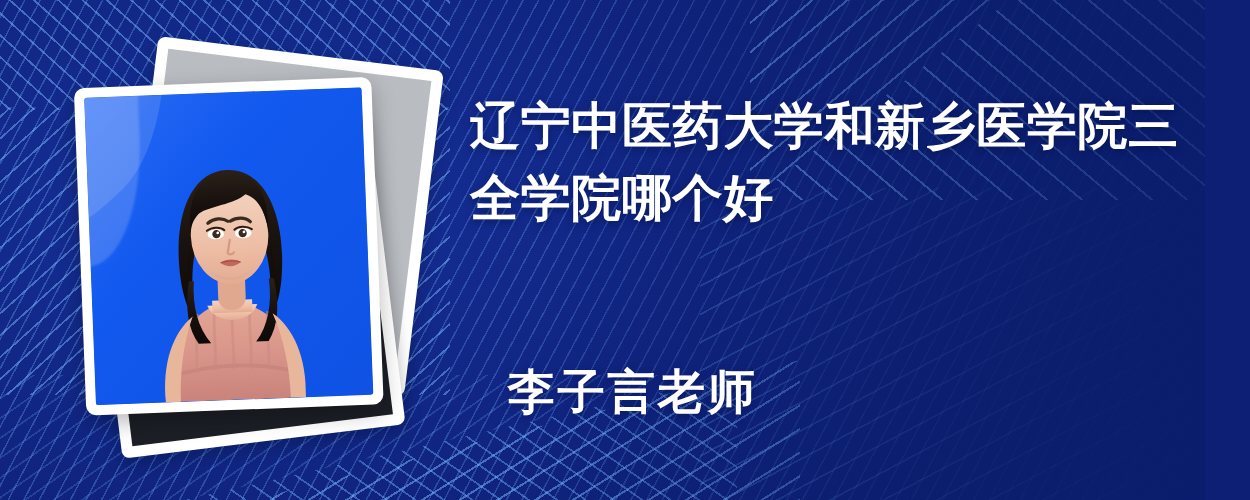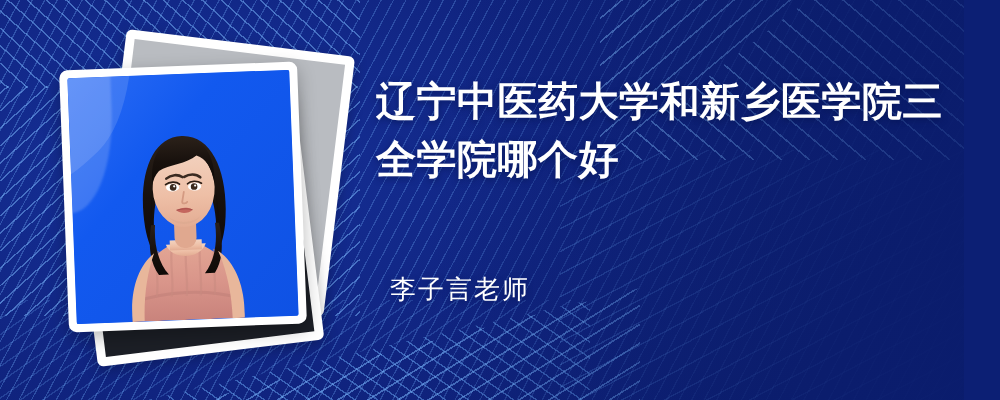--- a/index.html
+++ b/index.html
@@ -213,24 +213,24 @@
     font-size: 40px;
     font-weight: bold;
     line-height: 58px;
     letter-spacing: 0.5px;
     text-shadow: 0 2px 6px rgba(4,16,70,0.55);
   }
   .author-name {
     position: absolute;
     top: 272px;
     left: 14px;
-    margin: 0;
+    margin: 16px;
     color: #ffffff;
-    font-size: 26px;
-    font-weight: normal;
+    font-size: 38px;
+    font-weight: bold;
     letter-spacing: 2px;
     text-shadow: 0 2px 6px rgba(4,16,70,0.5);
   }
   .author-role {
     position: absolute;
     top: 322px;
     left: 0px;
     margin: 0;
     color: #e2e8f6;
     font-size: 21px;

